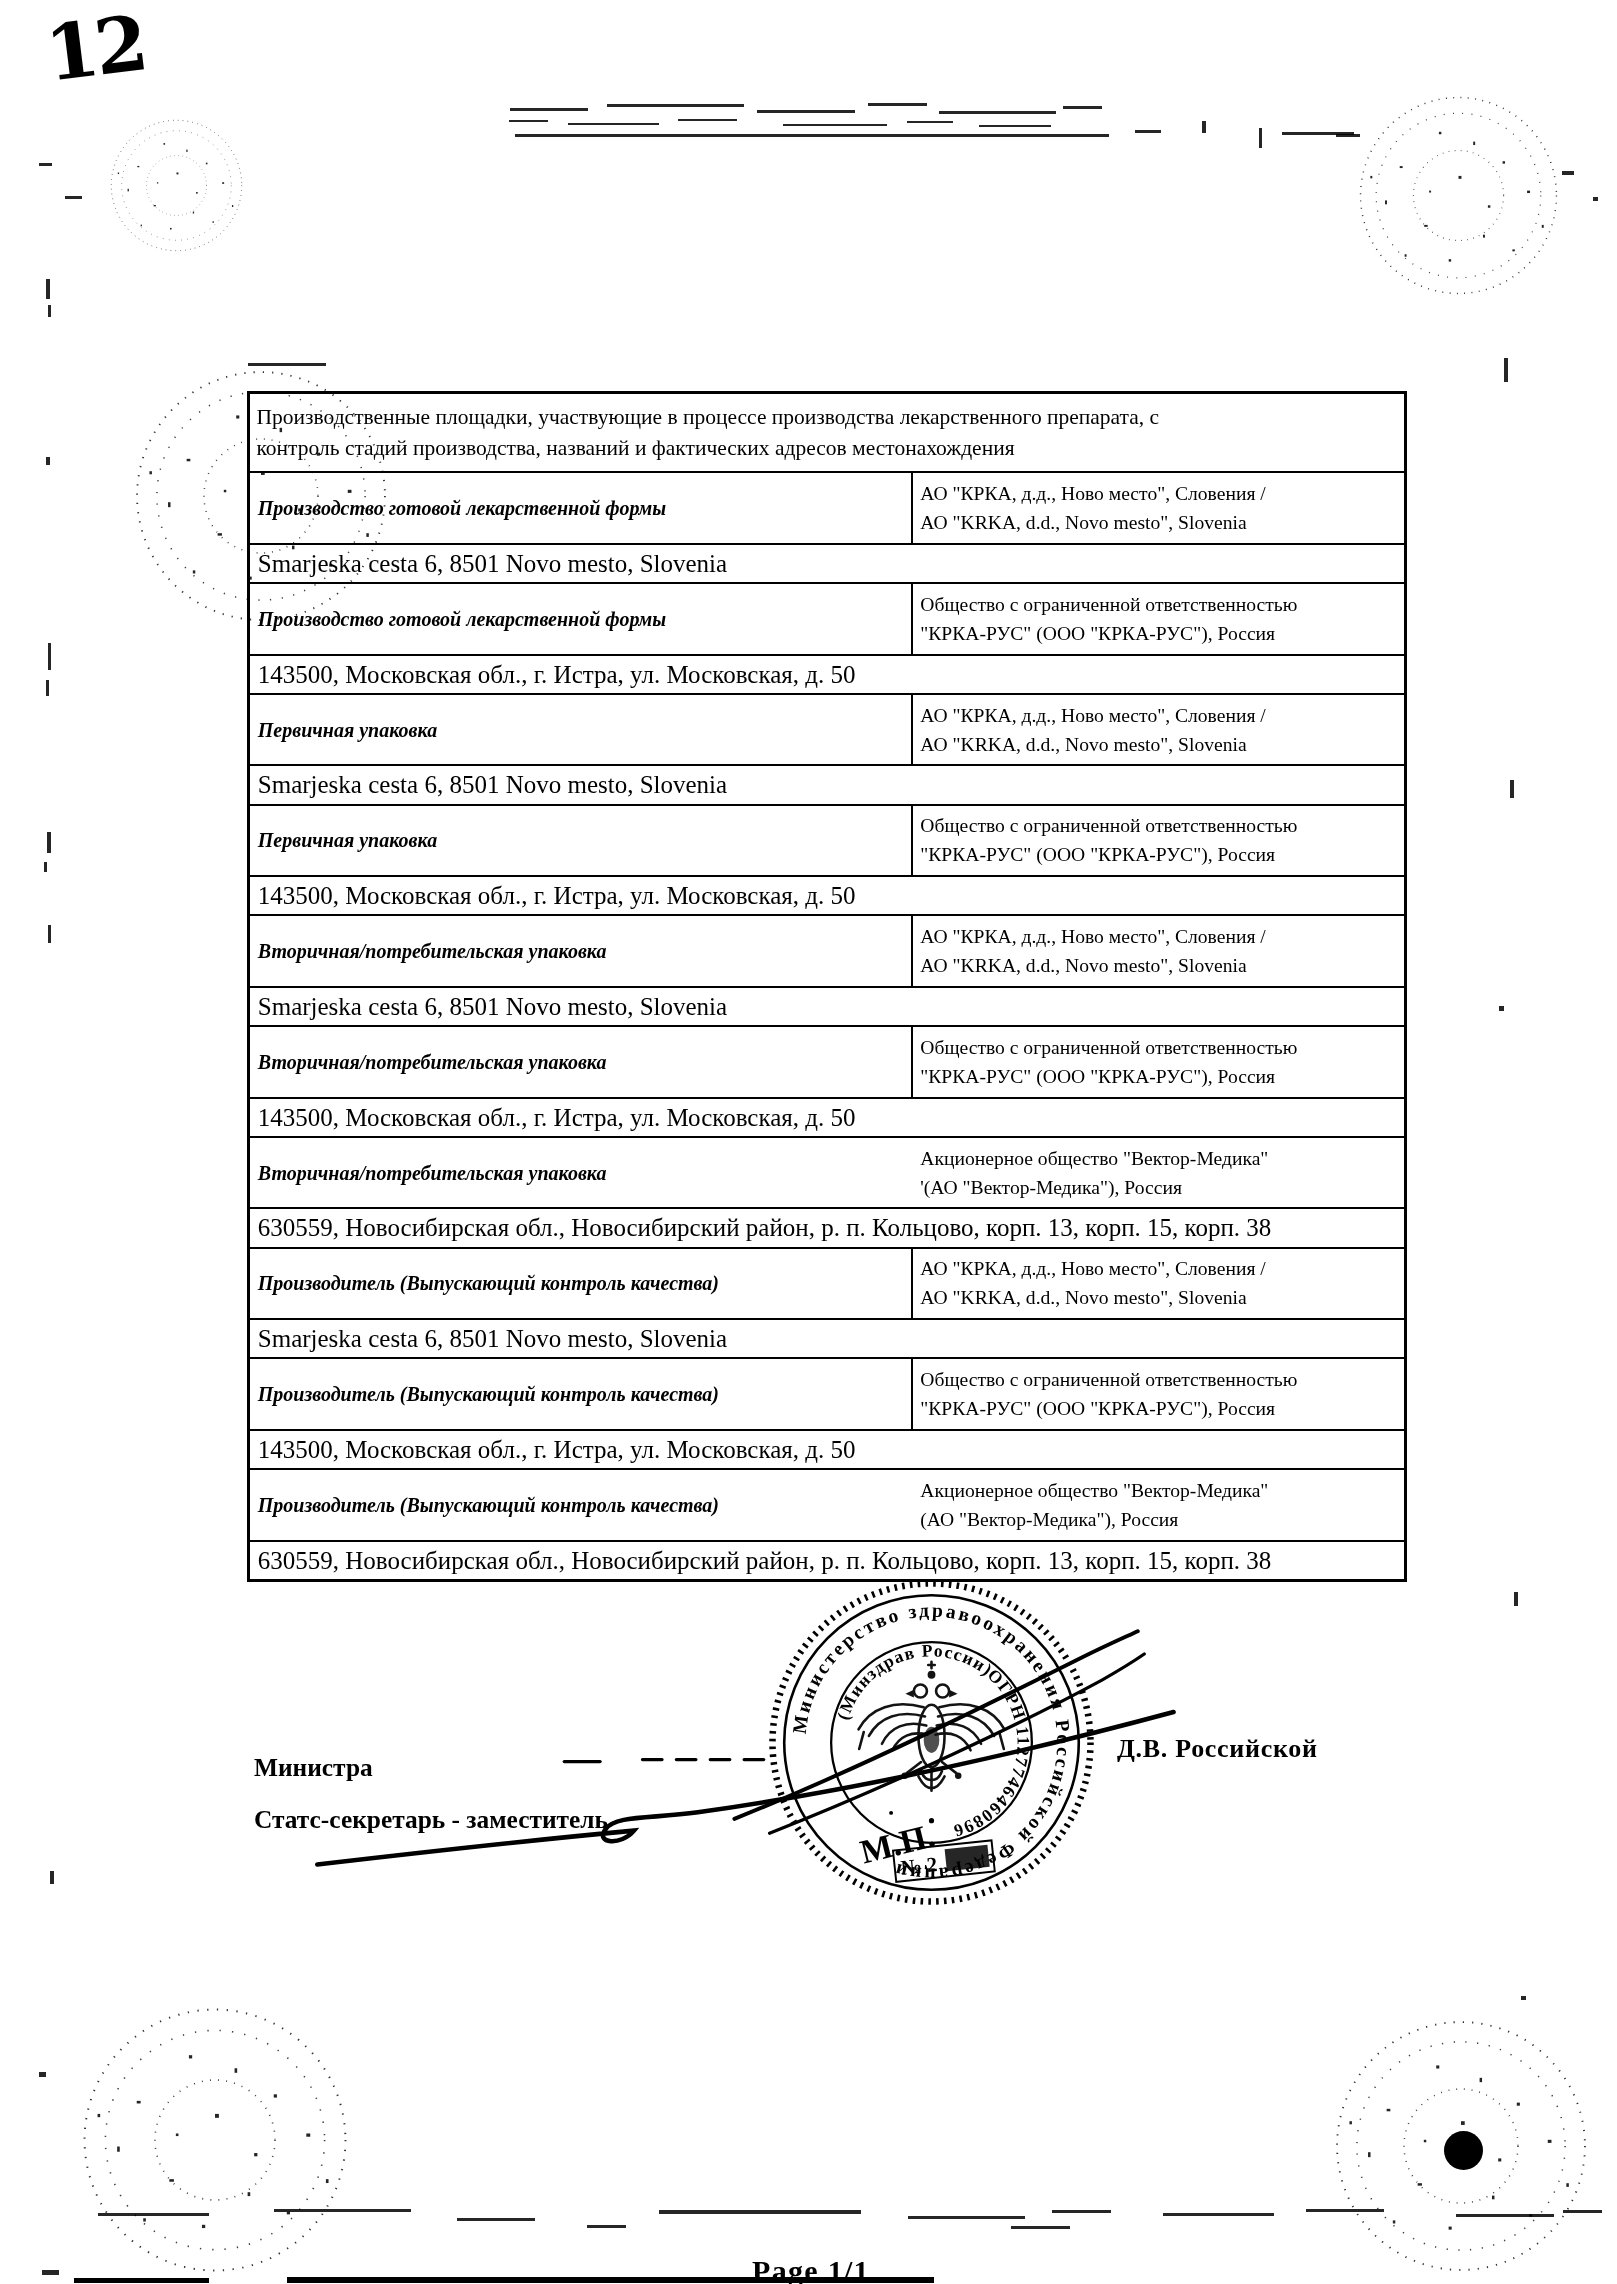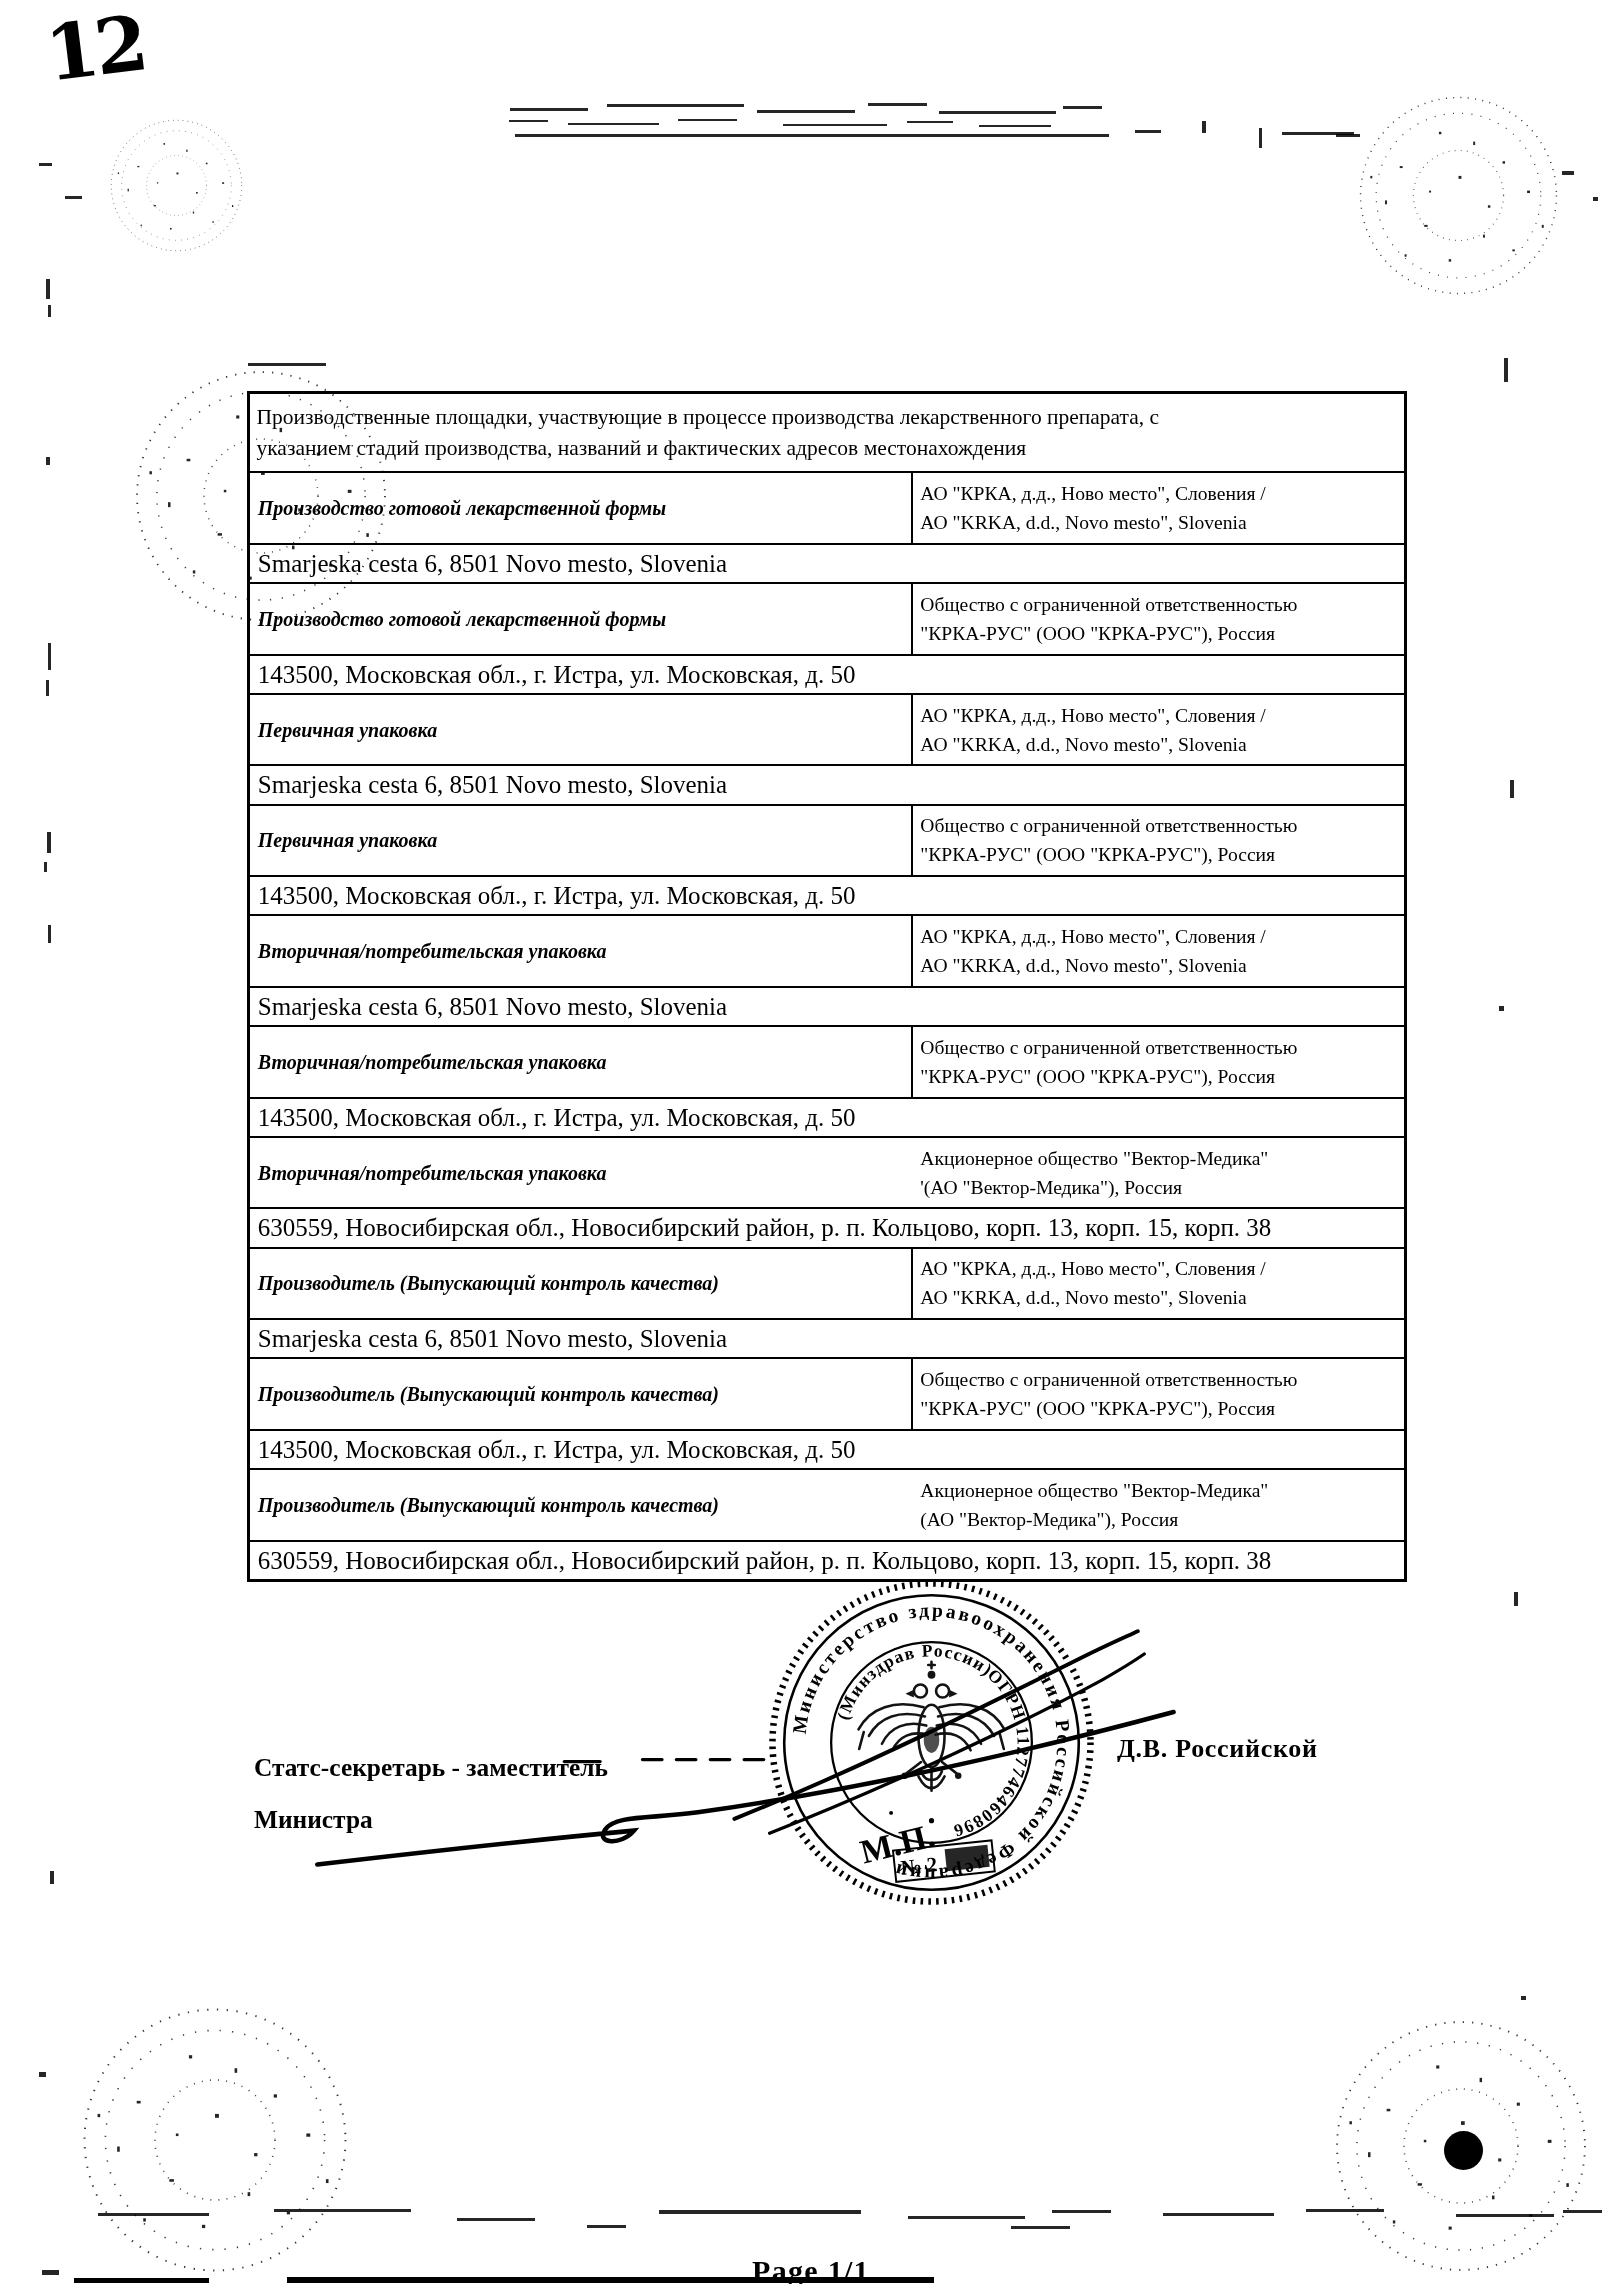--- a/index.html
+++ b/index.html
@@ -146,21 +146,21 @@
 
   <table class="doc-table">
     <colgroup>
         <col style="width:663px">
         <col style="width:494px">
       </colgroup>
     <tbody>
         <tr class="head">
       <td colspan="2">
         <div>Производственные площадки, участвующие в процессе производства лекарственного препарата, с</div>
-        <div>указанием стадий производства, названий и фактических адресов местонахождения</div>
+        <div>контроль стадий производства, названий и фактических адресов местонахождения</div>
       </td>
     </tr>
     <tr class="pair">
       <td class="stage">Производство готовой лекарственной формы</td>
       <td class="company">
         <div>АО "КРКА, д.д., Ново место", Словения /</div>
         <div>АО "KRKA, d.d., Novo mesto", Slovenia</div>
       </td>
     </tr>
     <tr class="addr">
@@ -316,22 +316,22 @@
     <g stroke="#000" fill="none" stroke-linecap="round">
       <path stroke-width="7" d="M66,478 C220,460 380,442 552,426 C532,450 492,446 508,424 C524,402 576,408 650,398 C890,364 1150,306 1380,244"></path>
       <path stroke-width="6" d="M706,408 C900,330 1100,230 1240,160 C1280,140 1308,128 1325,120"></path>
       <path stroke-width="5" d="M760,430 C950,355 1150,260 1270,195 C1300,178 1322,164 1335,155"></path>
       <path stroke-width="5" stroke-dasharray="30 22" d="M565,317 L755,317"></path>
       <path stroke-width="5" d="M445,320 L500,320"></path>
     </g>
   </svg>
 
   <div class="sig-label">
+    <div>Министра</div>
     <div>Статс-секретарь - заместитель</div>
-    <div>Министра</div>
   </div>
   <div class="sig-name">Д.В. Российской</div>
 
   <div class="footer-line1"></div>
   <div class="footer-line2"></div>
   <div class="footer-text">Page 1/1</div>
 
 </div>
 
 

